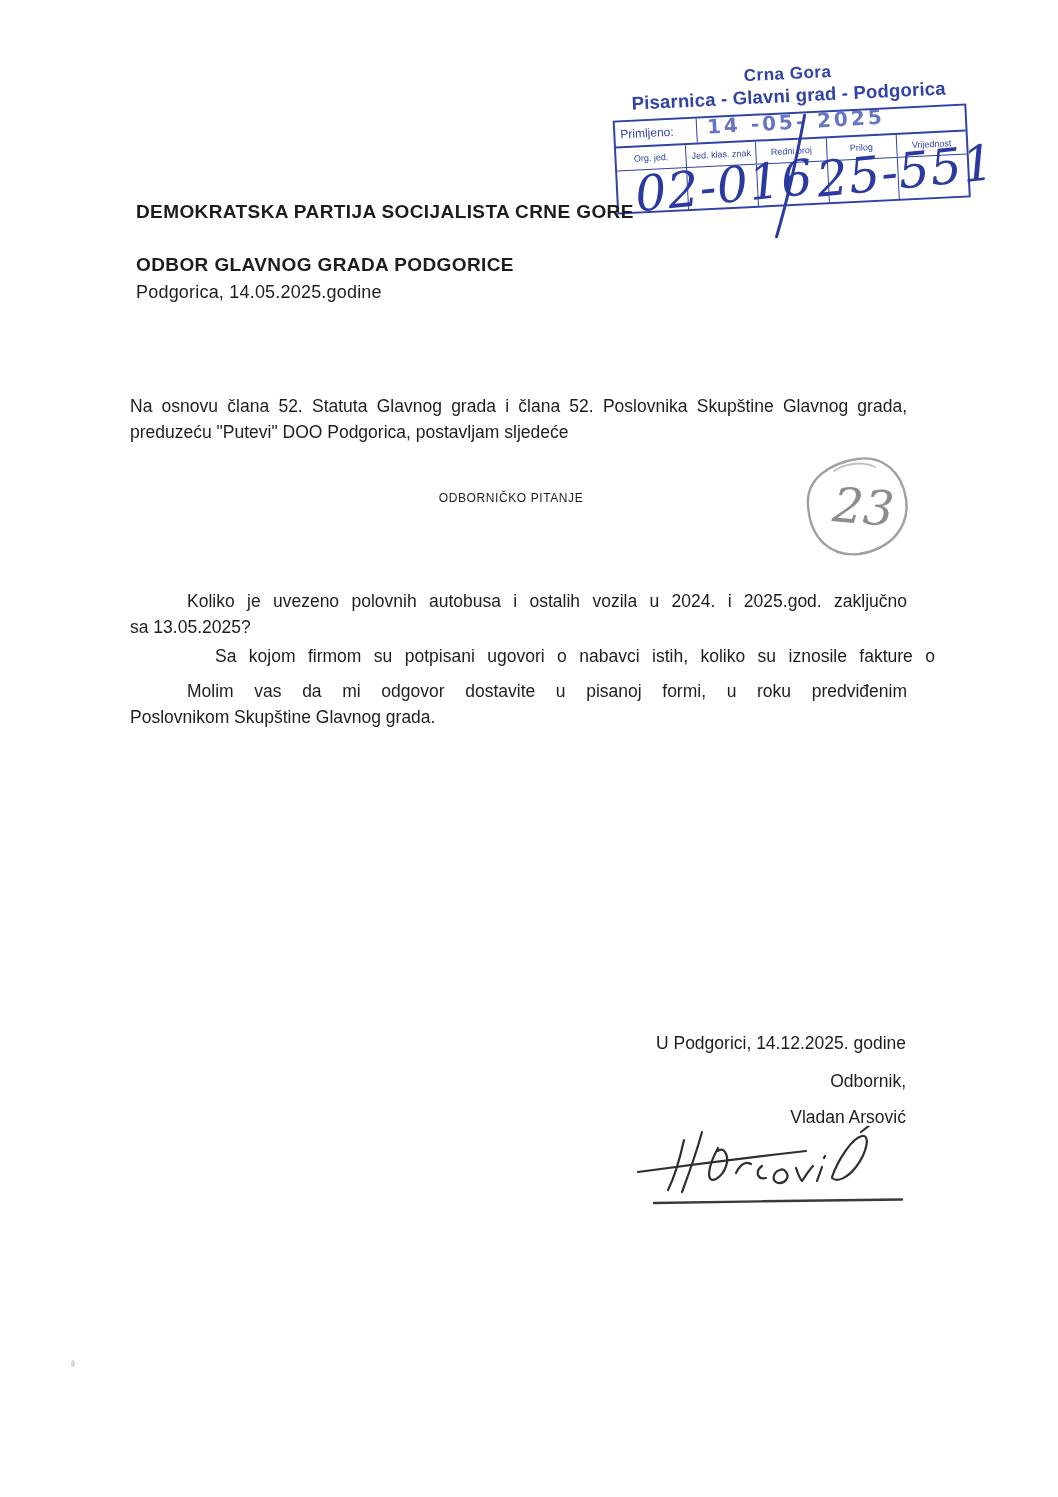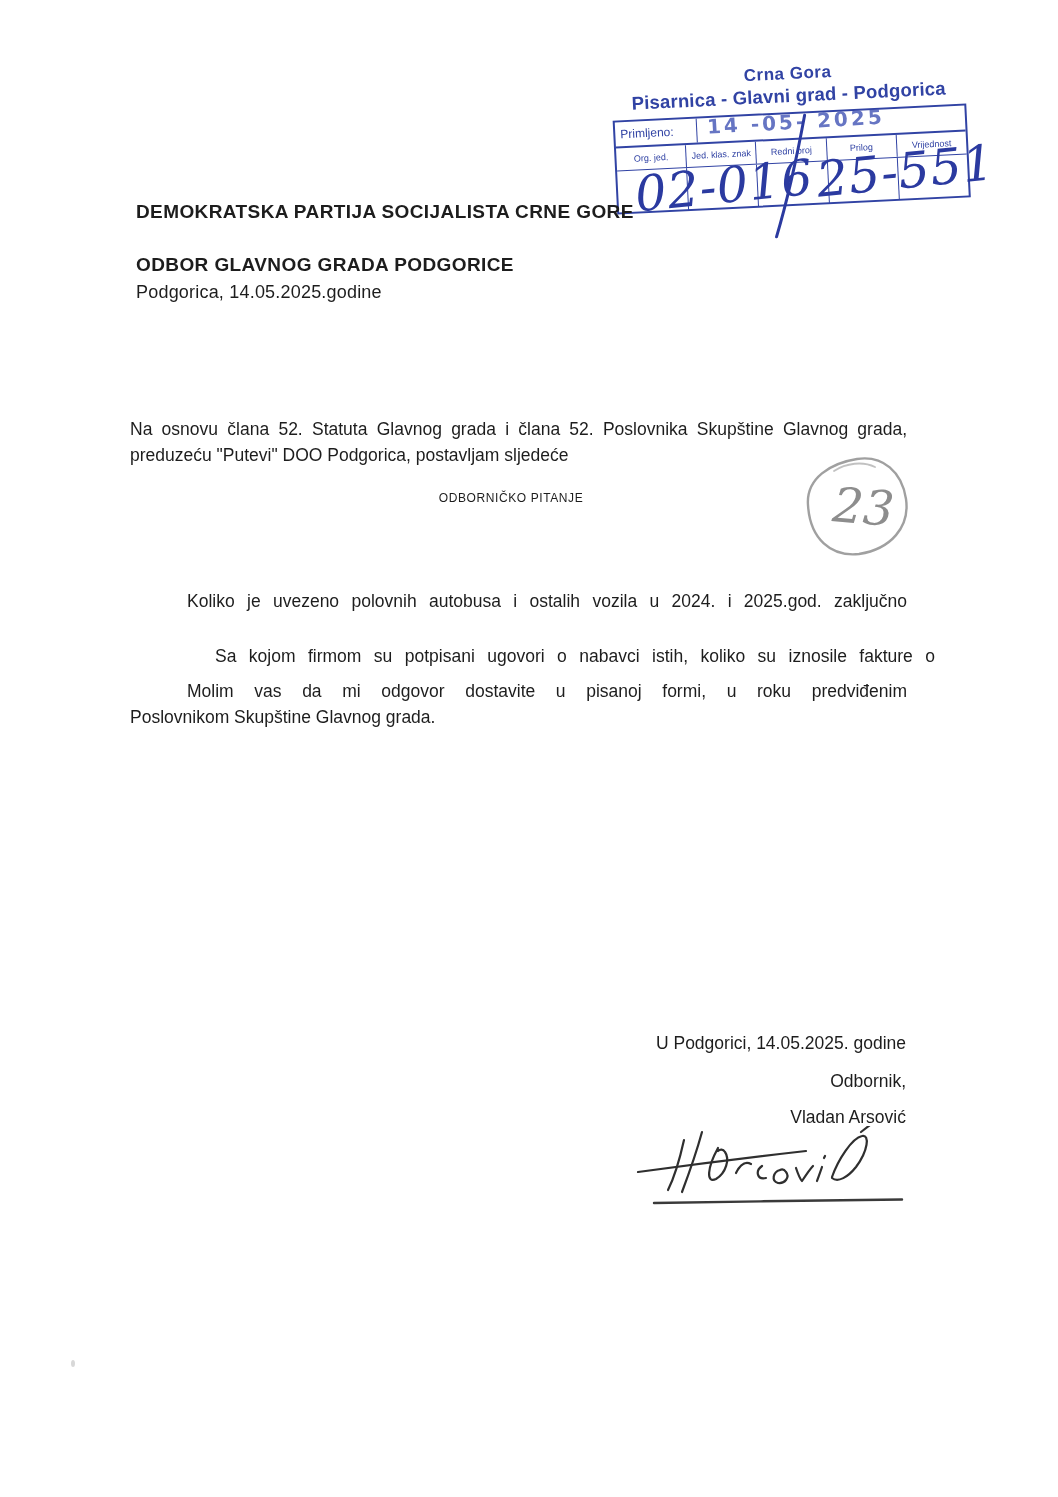--- a/index.html
+++ b/index.html
@@ -102,48 +102,49 @@
     <text x="22" y="94" transform="rotate(-3 22 94)">02-016</text>
     <path class="slash" d="M 194,6 C 186,40 172,92 160,126"></path>
     <text x="204" y="88" transform="rotate(-3 204 88)">25-551</text>
   </svg>
 </div>
 
 <div class="abs hline" style="left:136px;top:201px;">DEMOKRATSKA PARTIJA SOCIJALISTA CRNE GORE</div>
 <div class="abs hline" style="left:136px;top:254px;">ODBOR GLAVNOG GRADA PODGORICE</div>
 <div class="abs hline3" style="left:136px;top:282px;">Podgorica, 14.05.2025.godine</div>
 
-<div class="abs para" style="top:393px;margin-top:23px;">
+<div class="abs para" style="top:393px;">
   <div class="line j">Na osnovu člana 52. Statuta Glavnog grada i člana 52. Poslovnika Skupštine Glavnog grada,</div>
   <div class="line">preduzeću "Putevi" DOO Podgorica, postavljam sljedeće</div>
 </div>
 
 <div class="abs doc-title" style="top:491px;">ODBORNIČKO PITANJE</div>
 
 <div class="abs annot">
   <svg width="114" height="110" viewBox="0 0 114 110">
     <path class="ring" d="M 57,7 C 83,3 102,20 106,47 C 110,75 91,97 59,102 C 31,105 10,87 8,53 C 6,26 31,11 57,7 Z"></path>
     <path class="ring2" d="M 34,19 C 46,11 63,9 75,15"></path>
     <text x="33" y="71" transform="rotate(5 56 54)">23</text>
   </svg>
 </div>
 
 <div class="abs para" style="top:588px;">
   <div class="line j ind">Koliko je uvezeno polovnih autobusa i ostalih vozila u 2024. i 2025.god. zaključno</div>
+  <div class="line">sa 13.05.2025?</div>
 </div>
 <div class="abs para" style="top:643px;margin-left:28px;">
   <div class="line j ind">Sa kojom firmom su potpisani ugovori o nabavci istih, koliko su iznosile fakture o</div>
 </div>
 
 <div class="abs para" style="top:678px;">
   <div class="line j ind">Molim vas da mi odgovor dostavite u pisanoj formi, u roku predviđenim</div>
   <div class="line">Poslovnikom Skupštine Glavnog grada.</div>
 </div>
 
-<div class="abs signoff" style="top:1033px;">U Podgorici, 14.05.2025. godine</div>
+<div class="abs signoff" style="top:1033px;">U Podgorici, 14.12.2025. godine</div>
 <div class="abs signoff" style="top:1071px;">Odbornik,</div>
 <div class="abs signoff" style="top:1107px;">Vladan Arsović</div>
 
 <svg class="abs sig" viewBox="0 0 292 88">
   <path class="under" d="M 22,77 C 100,75.5 200,74.5 270,73.5"></path>
   <path d="M 6,46 C 50,40 112,32 174,25"></path>
   <path d="M 52,14 C 48,32 42,52 36,64"></path>
   <path d="M 70,6 C 64,28 56,50 50,66"></path>
   <path d="M 86,22 C 75,42 74,58 84,53 C 94,47 98,33 93,26 C 91,23 88,23 86,25"></path>
   <path d="M 104,47 C 108,39 113,35 119,38"></path>

